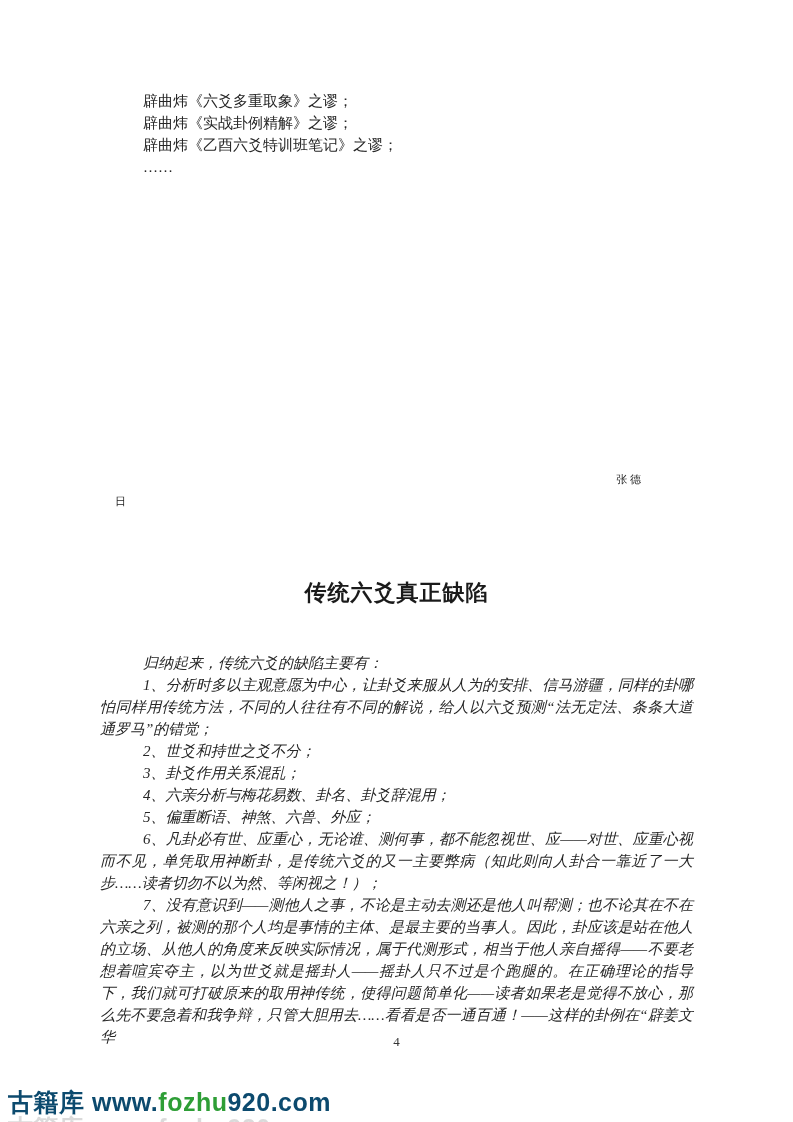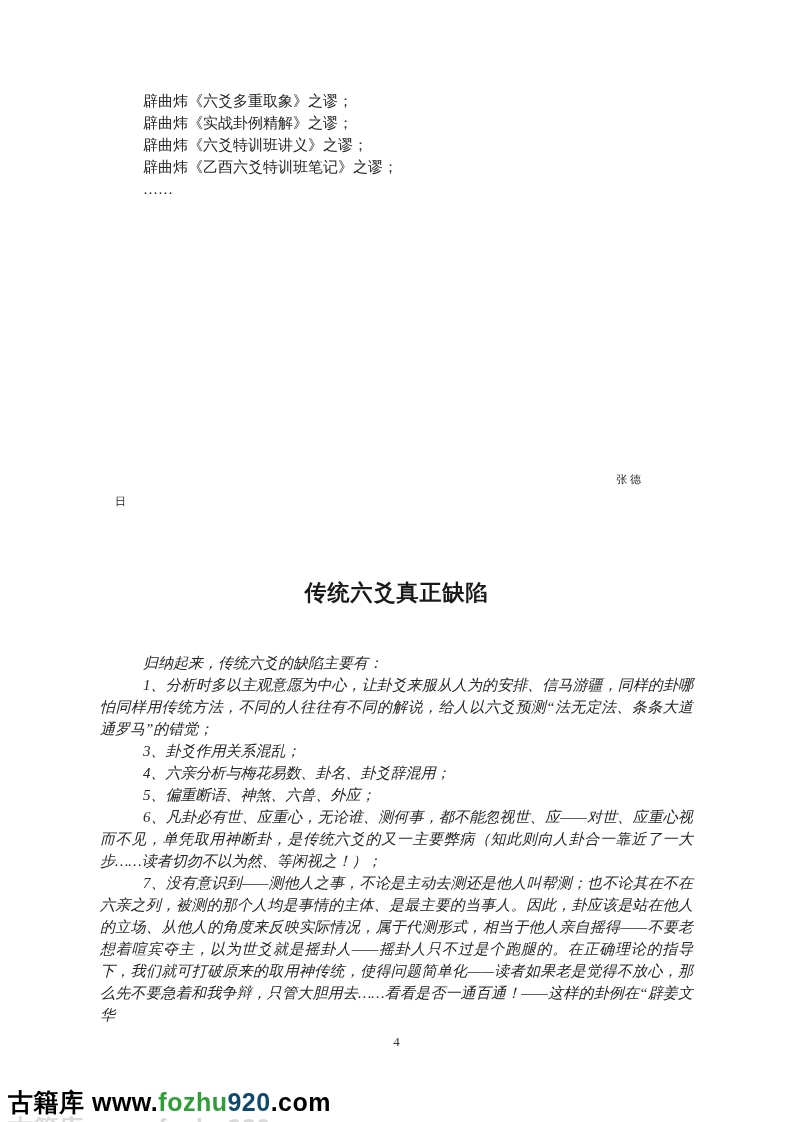--- a/index.html
+++ b/index.html
@@ -63,21 +63,21 @@
   
   .watermark {
     position: absolute;
     left: 8px; top: 1086px;
     font-family: "Liberation Sans", "DejaVu Sans", sans-serif;
     font-weight: bold;
     font-size: 25px;
     letter-spacing: 0.5px;
     white-space: nowrap;
   }
-  .wm-dark  { color: #000000; }
+  .wm-dark  { color: #0c4a6e; }
   .wm-green { color: #2e9e36; }
   .wm-red   { color: #0c4a6e; }
   .watermark-ghost {
     position: absolute;
     left: 8px; top: 1112px;
     height: 10px; overflow: hidden;
     font-family: "Liberation Sans", "DejaVu Sans", sans-serif;
     font-weight: bold;
     font-size: 25px;
     letter-spacing: 0.5px;
@@ -87,35 +87,35 @@
   }
 </style>
 </head>
 <body>
 
 <div class="page">
 
   <div class="book-list">
     <div class="line">辟曲炜《六爻多重取象》之谬；</div>
     <div class="line">辟曲炜《实战卦例精解》之谬；</div>
-    <div class="line">辟曲炜《六爻特训班讲义》之谬；</div>
     <div class="line">辟曲炜《乙酉六爻特训班笔记》之谬；</div>
     <div class="line">……</div>
   </div>
 
   <div class="signature">
     <div class="sig-name">张  德</div>
     <div class="sig-wrap">日</div>
   </div>
 
   <h1 class="heading">传统六爻真正缺陷</h1>
 
   <div class="body-text">
     <p>归纳起来，传统六爻的缺陷主要有：</p>
     <p>1、分析时多以主观意愿为中心，让卦爻来服从人为的安排、信马游疆，同样的卦哪怕同样用传统方法，不同的人往往有不同的解说，给人以六爻预测“法无定法、条条大道通罗马”的错觉；</p>
+    <p>2、世爻和持世之爻不分；</p>
     <p>3、卦爻作用关系混乱；</p>
     <p>4、六亲分析与梅花易数、卦名、卦爻辞混用；</p>
     <p>5、偏重断语、神煞、六兽、外应；</p>
     <p>6、凡卦必有世、应重心，无论谁、测何事，都不能忽视世、应——对世、应重心视而不见，单凭取用神断卦，是传统六爻的又一主要弊病（知此则向人卦合一靠近了一大步……读者切勿不以为然、等闲视之！）；</p>
     <p>7、没有意识到——测他人之事，不论是主动去测还是他人叫帮测；也不论其在不在六亲之列，被测的那个人均是事情的主体、是最主要的当事人。因此，卦应该是站在他人的立场、从他人的角度来反映实际情况，属于代测形式，相当于他人亲自摇得——不要老想着喧宾夺主，以为世爻就是摇卦人——摇卦人只不过是个跑腿的。在正确理论的指导下，我们就可打破原来的取用神传统，使得问题简单化——读者如果老是觉得不放心，那么先不要急着和我争辩，只管大胆用去……看看是否一通百通！——这样的卦例在“辟姜文华</p>
   </div>
 
   <div class="page-number">4</div>
 
   <div class="watermark">

